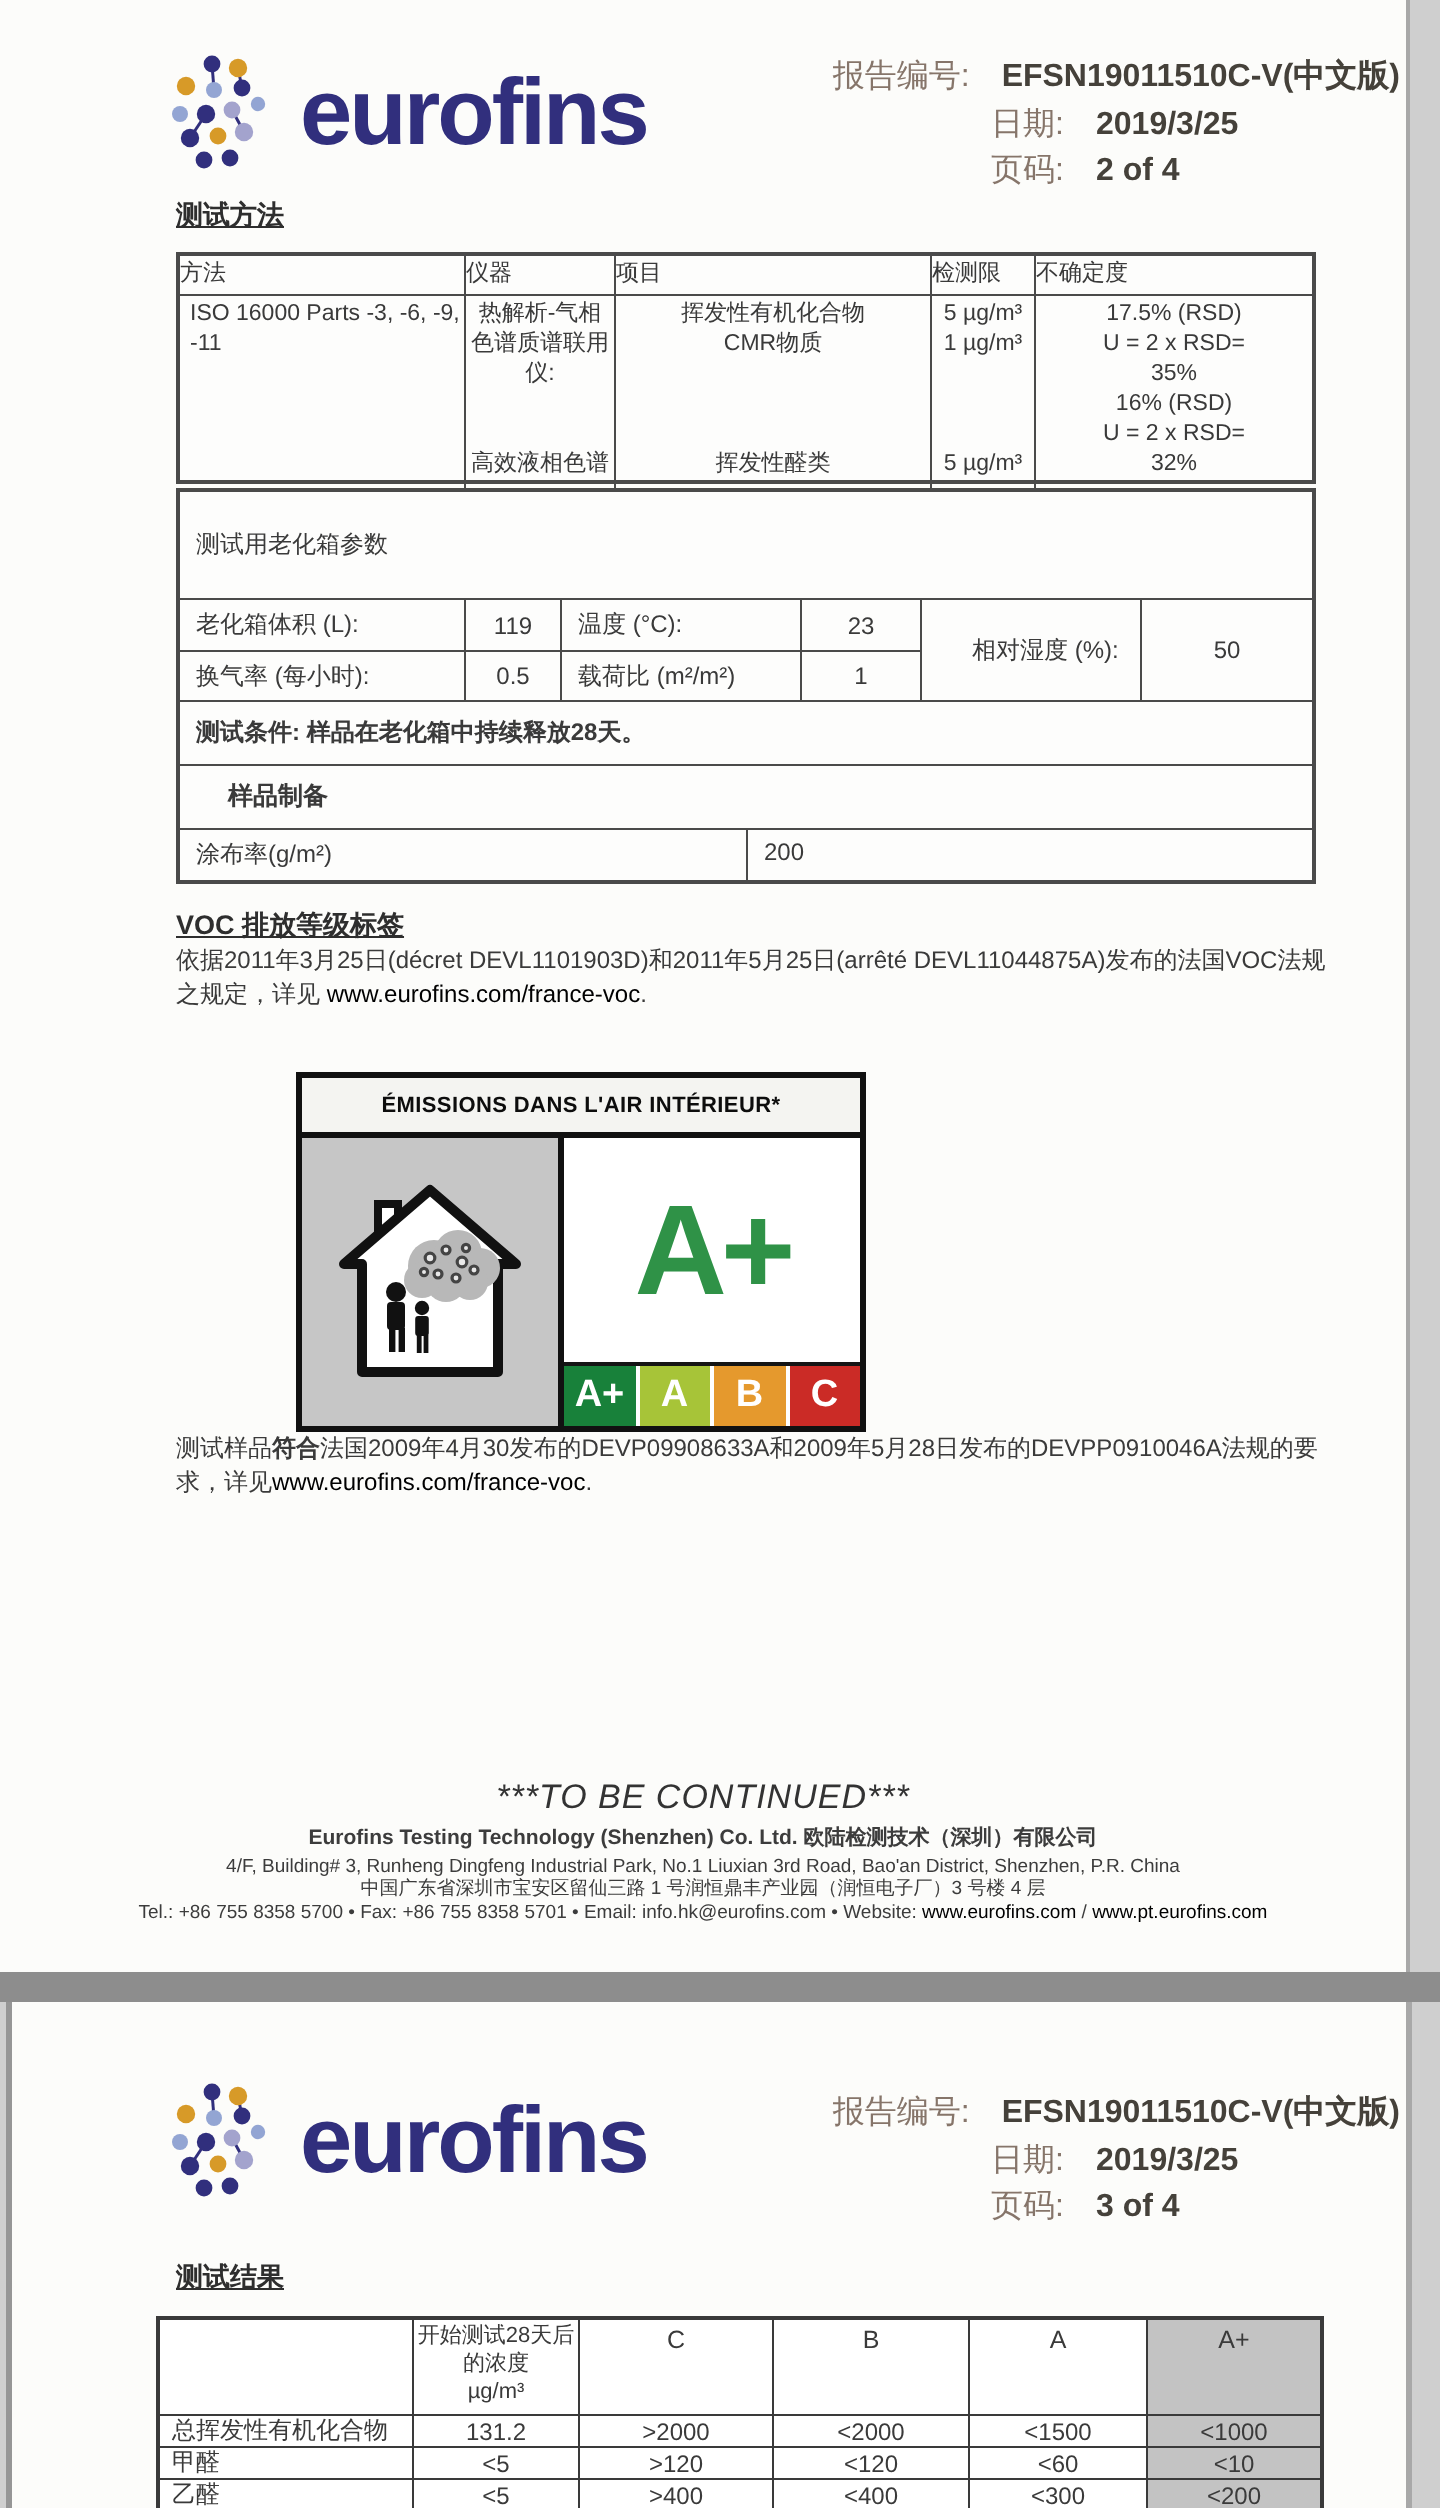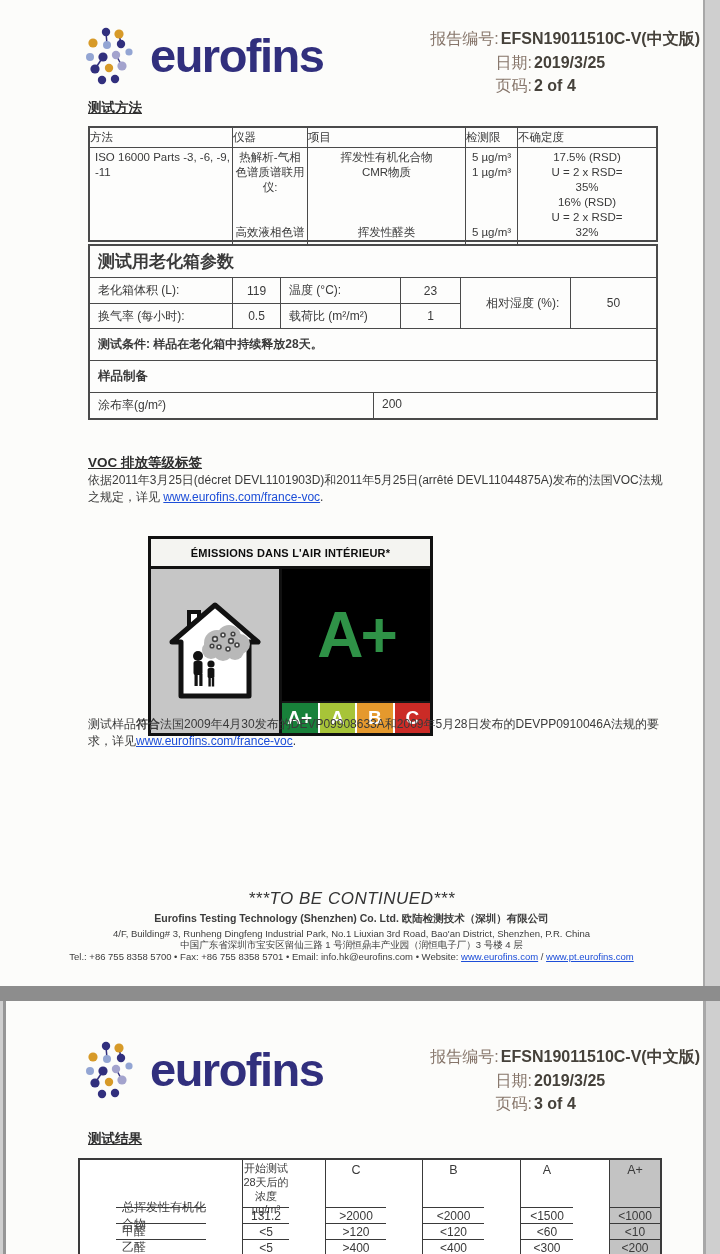--- a/index.html
+++ b/index.html
@@ -10,72 +10,72 @@
   #page2{left:3px;top:1001px;width:697px;height:253px;border-left:3px solid #969696;border-right:3px solid #a8a8a8;}
   .abs{position:absolute;}
 
   
   .logo{display:flex;align-items:center;}
   .logo-text{font-size:47px;font-weight:bold;color:#312f7d;letter-spacing:-1.5px;margin-left:8px;line-height:1;}
 
   
   .info-row{position:absolute;left:400px;width:300px;display:flex;font-size:16px;line-height:1.2;}
   .info-label{width:132px;text-align:right;color:#86756a;}
-  .info-value{margin-left:2px;color:#45413a;font-weight:bold;white-space:nowrap;}
+  .info-value{margin-left:16px;color:#45413a;font-weight:bold;white-space:nowrap;}
 
   .sec-title{position:absolute;font-size:13.5px;font-weight:bold;text-decoration:underline;color:#2e2e2e;}
 
   
   .methods-table{position:absolute;left:88px;top:126px;width:570px;border:2px solid #4a4a4a;font-size:11.5px;line-height:1.3;background:#fdfdfc;box-sizing:border-box;}
   .mt-head{display:grid;grid-template-columns:142px 75px 158px 52px 1fr;font-weight:normal;border-bottom:1.5px solid #4a4a4a;}
   .mt-head>div{padding:2px 0;border-left:1.5px solid #4a4a4a;}
   .mt-head>div:first-child{border-left:none;}
   .mt-body{display:grid;grid-template-columns:142px 75px 158px 52px 1fr;height:92px;}
   .mt-body>div{border-left:1.5px solid #4a4a4a;display:flex;flex-direction:column;justify-content:space-between;padding:2px 2px 6px;text-align:center;}
   .mt-body>div:first-child{border-left:none;text-align:left;justify-content:flex-start;padding-left:5px;}
 
   
   .ch-table{position:absolute;left:88px;top:244px;width:570px;border:2px solid #4a4a4a;font-size:12px;background:#fdfdfc;box-sizing:border-box;}
-  .ch-title{padding:4px 8px;font-weight:bold;font-size:17px;}
+  .ch-title{padding:18px 8px;font-weight:normal;font-size:12px;}
   .ch-grid{display:grid;grid-template-columns:142px 48px 120px 60px 110px 1fr;grid-auto-rows:25px;border-top:1.5px solid #4a4a4a;}
   .ch-grid>div{border-left:1.5px solid #4a4a4a;display:flex;align-items:center;}
   .ch-grid>.c1{border-left:none;padding-left:8px;}
   .ch-grid>.val{justify-content:center;}
   .ch-grid>.bt{border-top:1px solid #4a4a4a;}
   .ch-grid>.span2{grid-row:span 2;padding-left:25px;}
   .ch-cond{border-top:1.5px solid #4a4a4a;padding:7px 8px;font-weight:bold;}
-  .ch-prep{border-top:1.5px solid #4a4a4a;padding:7px 8px;font-weight:bold;font-size:12.5px;}
+  .ch-prep{border-top:1.5px solid #4a4a4a;padding:7px 24px;font-weight:bold;font-size:12.5px;}
   .ch-coat{display:grid;grid-template-columns:283px 1fr;border-top:1.5px solid #4a4a4a;}
   .ch-coat>div{padding:4px 8px;}
   .ch-coat>div:last-child{border-left:1.5px solid #4a4a4a;}
 
   .para{position:absolute;font-size:12px;line-height:1.45;color:#3a3a3a;}
-  .link{text-decoration:underline;color:#1d4ed8;}
+  .link{color:#000000;}
   .bold{font-weight:bold;}
 
   
-  .voc-label{position:absolute;left:148px;top:536px;width:285px;height:200px;border:3px solid #111;background:#000000;box-sizing:border-box;display:flex;flex-direction:column;}
+  .voc-label{position:absolute;left:148px;top:536px;width:285px;height:180px;border:3px solid #111;background:#ffffff;box-sizing:border-box;display:flex;flex-direction:column;}
   .voc-head{height:27px;border-bottom:3px solid #111;display:flex;align-items:center;justify-content:center;font-size:11px;font-weight:bold;letter-spacing:.2px;color:#0d0d0d;background:#f4f4f1;}
   .voc-body{flex:1;display:flex;}
   .voc-house{width:128px;background:#c6c6c6;border-right:3px solid #111;display:flex;align-items:center;justify-content:center;}
   .voc-right{flex:1;display:flex;flex-direction:column;}
   .voc-big{flex:1;display:flex;align-items:center;justify-content:center;font-size:64px;font-weight:bold;color:#2f9247;letter-spacing:-3px;line-height:1;}
   .voc-scale{height:30px;border-top:2px solid #151515;display:flex;gap:2px;background:#fff;}
   .voc-scale>div{flex:1;display:flex;align-items:center;justify-content:center;color:#fff;font-weight:bold;font-size:19px;}
   .g0{background:#18813a;}.g1{background:#a7c438;}.g2{background:#e5992d;}.g3{background:#cb2b26;}
 
   .center-line{position:absolute;left:0;width:703px;text-align:center;}
   .footer{position:absolute;left:0;top:912px;width:703px;text-align:center;color:#3c3c3c;}
   .footer .f1{font-size:10.5px;font-weight:bold;margin-bottom:2px;}
   .footer .f2{font-size:9.5px;line-height:1.2;}
 
   
   .res-table{position:absolute;left:78px;top:1158px;width:584px;border:2px solid #3a3a3a;font-size:12px;background:#fff;box-sizing:border-box;}
   .res-grid{display:grid;grid-template-columns:126px 83px 97px 98px 89px 1fr;}
-  .res-grid>div{border-left:1.5px solid #3a3a3a;display:flex;align-items:center;justify-content:center;margin-left:36px;}
+  .res-grid>div{border-left:1.5px solid #3a3a3a;display:flex;align-items:center;justify-content:center;}
   .res-grid>div:first-child{border-left:none;justify-content:flex-start;padding-left:6px;}
   .res-head>div{height:45px;align-items:flex-start;padding-top:2px;flex-direction:column;justify-content:flex-start;}
   .res-head>div:first-child{padding-top:2px;}
   .res-head .hc{width:100%;text-align:center;font-size:11px;line-height:1.25;}
   .res-head .hg{width:100%;text-align:center;font-size:12.5px;padding-top:1px;}
   .res-row>div{height:15px;border-top:1px solid #3a3a3a;}
   .gray{background:#c3c3c3;}
 </style>
 </head>
 <body>

